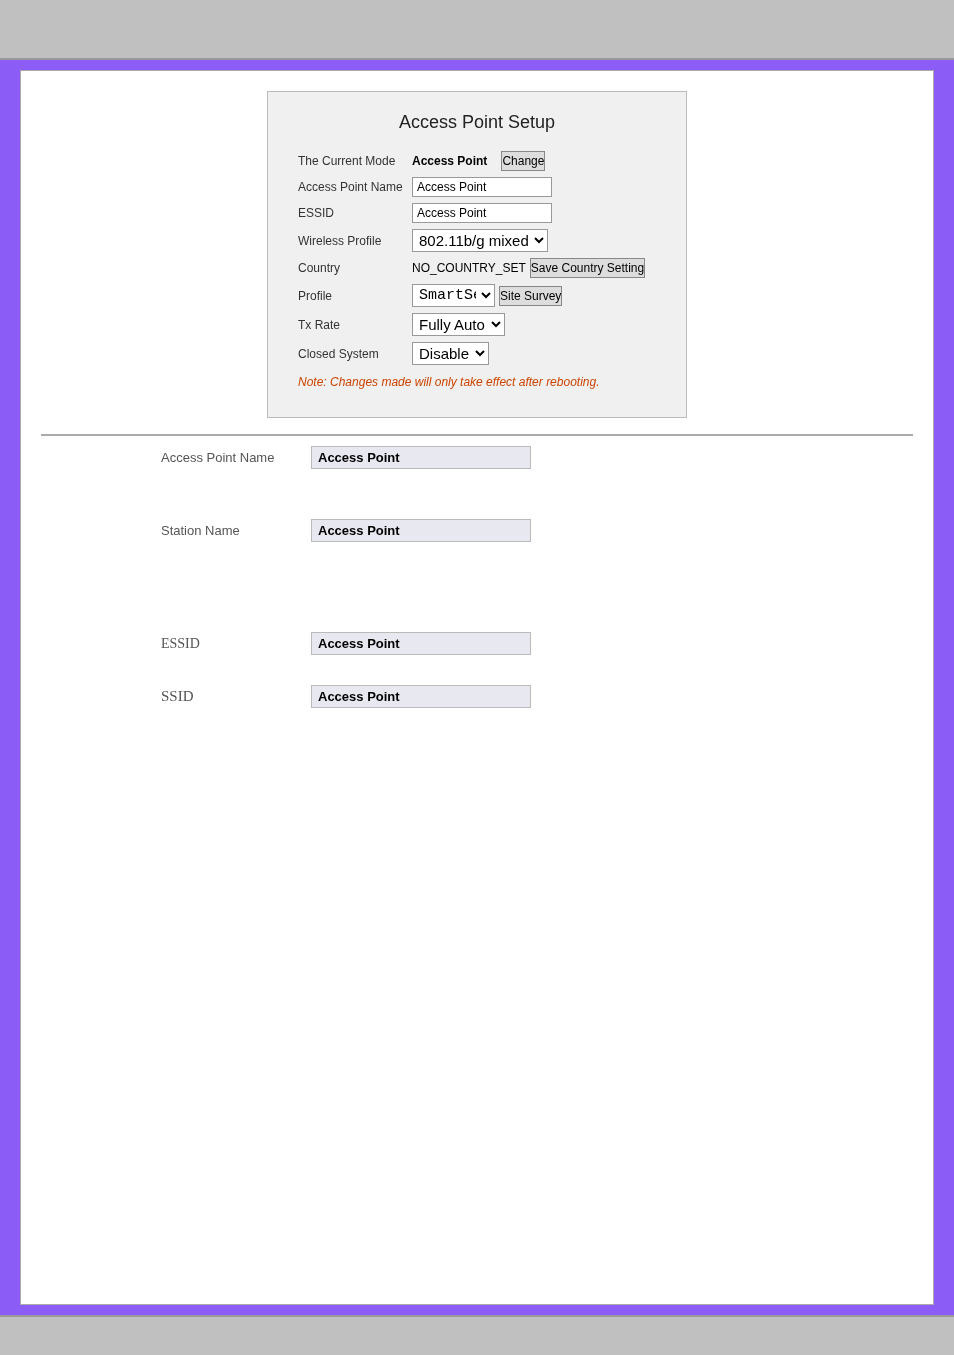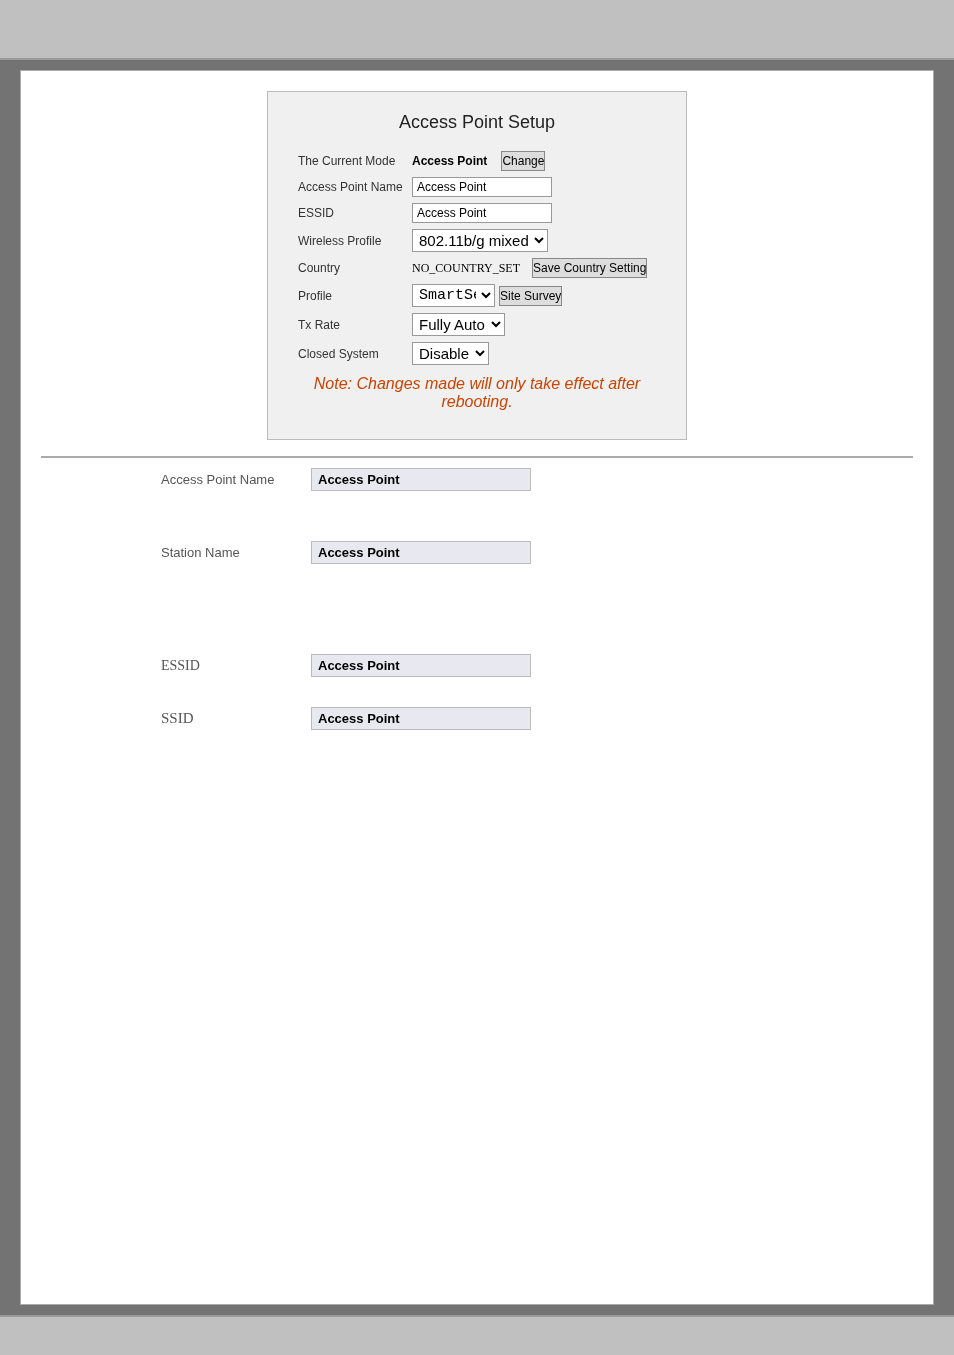--- a/index.html
+++ b/index.html
@@ -4,21 +4,21 @@
   <style>
     * { box-sizing: border-box; margin: 0; padding: 0; }
     body {
       background: #d0d0d0;
       font-family: Arial, sans-serif;
       font-size: 13px;
       width: 954px;
       min-height: 1355px;
     }
     .page-wrapper {
-      background: #737373;
+      background: #8b5cf6;
       width: 954px;
       min-height: 1355px;
       display: flex;
       flex-direction: column;
     }
     .top-bar {
       background: #c0c0c0;
       height: 60px;
       border-bottom: 2px solid #999;
     }
@@ -78,22 +78,22 @@
       padding: 1px 2px;
     }
     .btn {
       border: 1px solid #888;
       background: #ddd;
       padding: 2px 0;
       font-size: 12px;
       cursor: pointer;
     }
     .note-text {
-      text-align: center;
-      font-size: 16px;
+      text-align: left;
+      font-size: 12px;
       color: #cc4400;
       margin: 10px 0 8px 0;
       font-style: italic;
     }
     .action-buttons {
       display: flex;
       justify-content: center;
       gap: 4px;
     }
     
@@ -174,21 +174,21 @@
         <span class="form-label">Wireless Profile</span>
         <select class="form-select">
           <option>802.11b/g mixed</option>
           <option>802.11b only</option>
           <option>802.11g only</option>
         </select>
       </div>
 
       <div class="form-row">
         <span class="form-label">Country</span>
-        <span class="form-value" style="margin-right:8px;font-family:Liberation Serif, serif;">NO_COUNTRY_SET</span>
+        <span class="form-value" style="">NO_COUNTRY_SET</span>
         <button class="btn">Save Country Setting</button>
       </div>
 
       <div class="form-row">
         <span class="form-label">Profile</span>
         <select class="form-select" style="width:83px;font-family:Liberation Mono, monospace;">
           <option>SmartSelect</option>
           <option>1</option>
           <option>6</option>
           <option>11</option>

